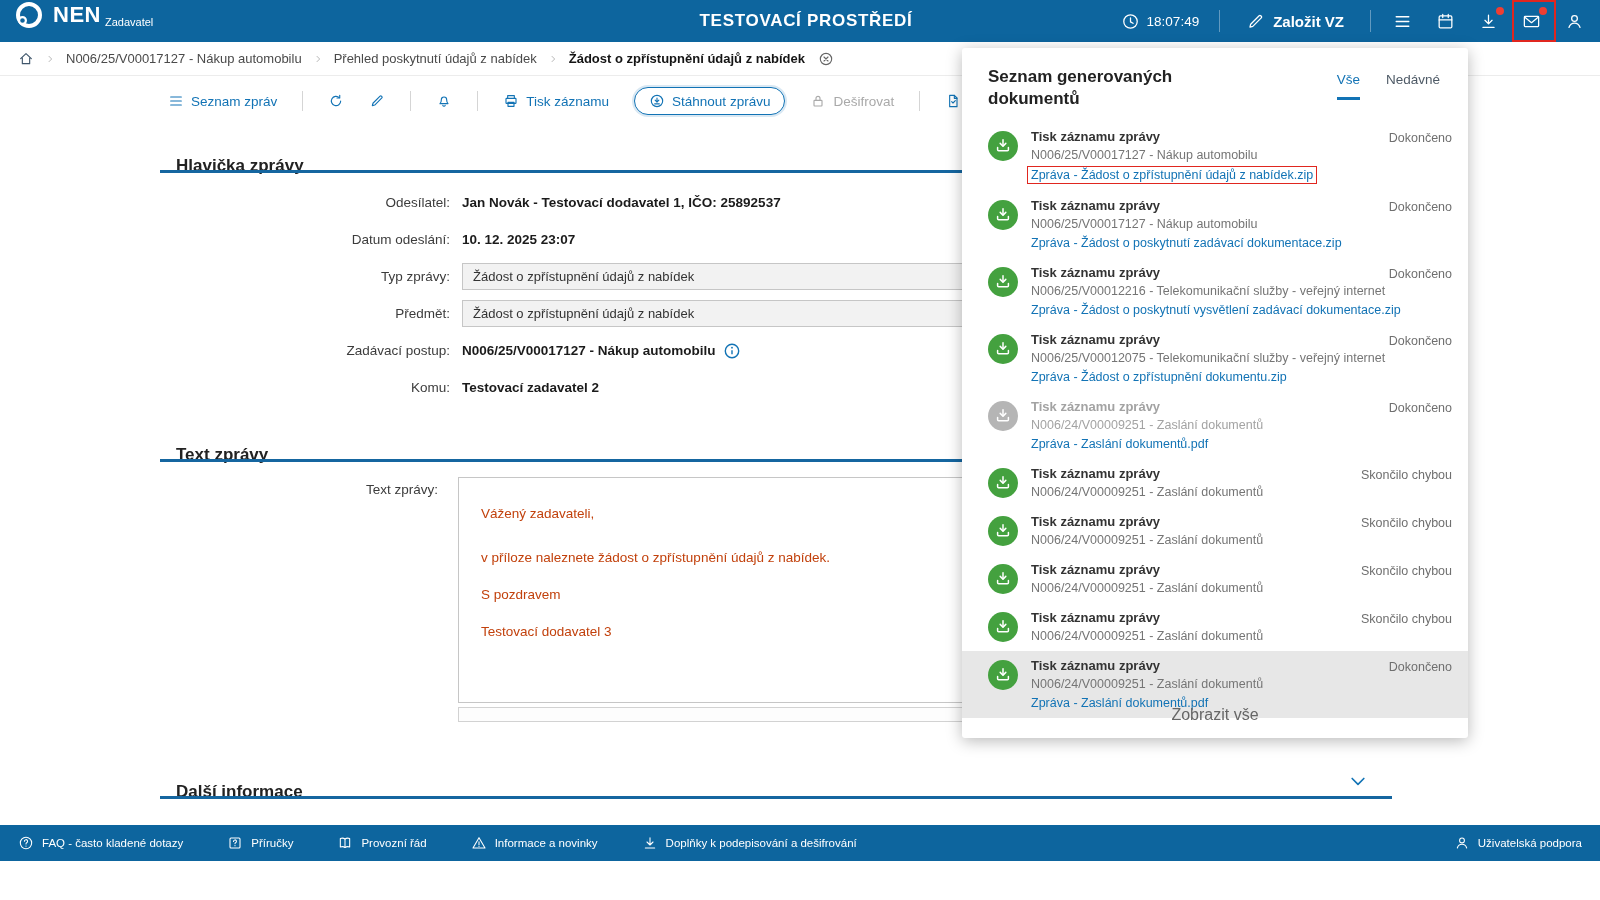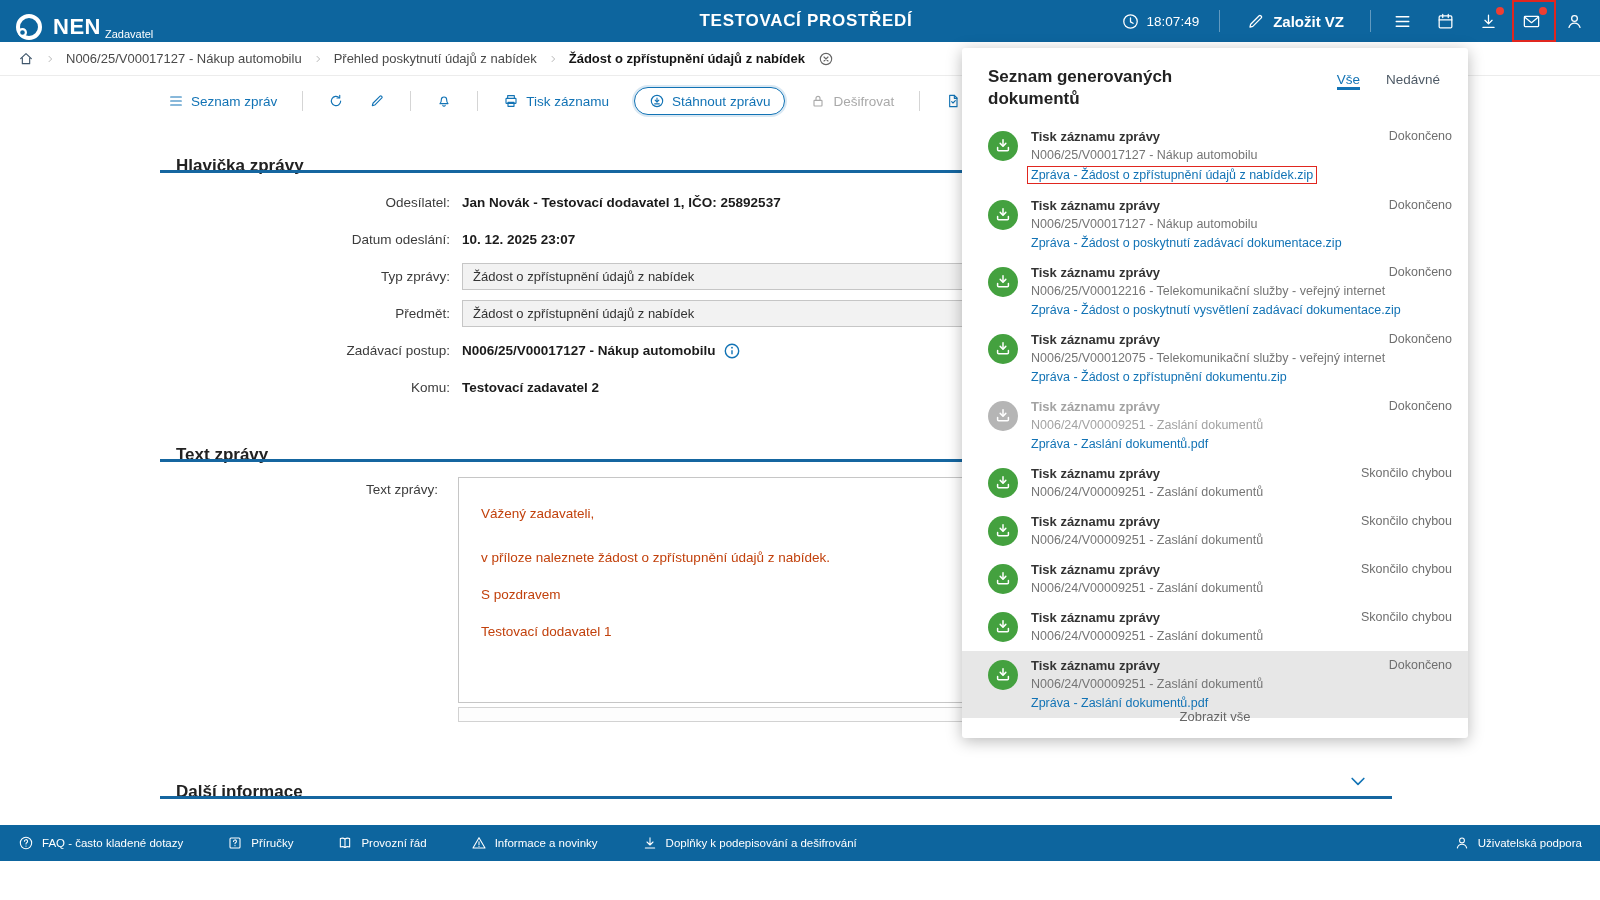--- a/index.html
+++ b/index.html
@@ -3,21 +3,21 @@
 <meta charset="utf-8">
 <style>
   html,body{margin:0;padding:0;}
   body{width:1600px;height:900px;position:relative;overflow:hidden;background:#fff;
        font-family:"Liberation Sans",sans-serif;-webkit-font-smoothing:antialiased;}
   svg{display:block;}
   .ic{width:19px;height:19px;fill:none;stroke:currentColor;stroke-width:1.6;stroke-linecap:round;stroke-linejoin:round;}
   .ic-sm{width:16px;height:16px;fill:none;stroke:currentColor;stroke-width:1.7;stroke-linecap:round;stroke-linejoin:round;}
 
   
-  .topbar{position:absolute;top:0;left:0;width:1600px;height:42px;background:#0d659e;display:flex;align-items:flex-end;z-index:40;}
+  .topbar{position:absolute;top:0;left:0;width:1600px;height:42px;background:#0d659e;display:flex;align-items:flex-start;z-index:40;}
   .brand{display:flex;align-items:center;margin-left:14px;}
   .brand-name{color:#fff;font-size:22px;font-weight:bold;letter-spacing:.5px;margin-left:9px;}
   .brand-sub{color:#fff;font-size:11px;margin-left:4px;position:relative;top:7px;}
   .top-title{position:absolute;left:0;right:0;text-align:center;color:#fff;font-size:17px;font-weight:bold;letter-spacing:.7px;line-height:42px;pointer-events:none;padding-left:12px;}
   .top-right{position:absolute;right:14px;top:0;height:42px;display:flex;align-items:center;gap:20px;color:#fff;}
   .vsep{width:1px;height:22px;background:rgba(255,255,255,.35);}
   .top-time{display:flex;align-items:center;gap:7px;font-size:13.5px;}
   .top-create{display:flex;align-items:center;gap:8px;font-size:15px;font-weight:bold;color:#fff;background:none;border:none;cursor:pointer;font-family:inherit;}
   .top-ic{position:relative;background:none;border:none;cursor:pointer;color:#fff;display:flex;align-items:center;padding:2px;}
   .badge{position:absolute;top:-3px;right:-4px;width:8px;height:8px;border-radius:50%;background:#ef3e33;}
@@ -70,38 +70,38 @@
           padding:0 18px;gap:44px;color:#fff;font-size:11.5px;z-index:10;box-sizing:border-box;}
   .ft-item{display:flex;align-items:center;gap:8px;cursor:pointer;white-space:nowrap;}
   .ft-right{margin-left:auto;display:flex;align-items:center;gap:8px;cursor:pointer;white-space:nowrap;}
   .ft-ic{width:16px;height:16px;fill:none;stroke:#fff;stroke-width:1.6;stroke-linecap:round;stroke-linejoin:round;}
 
   
   .panel{position:absolute;left:962px;top:48px;width:506px;height:690px;background:#fff;border-radius:3px;
          box-shadow:0 3px 16px rgba(0,0,0,.28);z-index:60;}
   .panel-title{position:absolute;left:26px;top:18px;width:250px;font-size:17px;font-weight:bold;color:#222;line-height:1.32;}
   .panel-tabs{position:absolute;right:28px;top:24px;display:flex;gap:26px;font-size:13.5px;}
-  .tab{cursor:pointer;}
+  .tab{cursor:pointer;padding-bottom:10px;}
   .tab-active{color:#1273b5;border-bottom:3px solid #1273b5;}
   .tab-inactive{color:#4e5a66;}
   .doc-list{position:absolute;top:74px;left:0;right:0;}
   .doc-item{display:flex;padding:7px 16px 7px 26px;gap:13px;align-items:flex-start;cursor:pointer;}
   .doc-item.highlighted{background:#e7e7e7;}
   .di-icon{width:30px;height:30px;border-radius:50%;background:#44a13f;display:flex;align-items:center;justify-content:center;flex:none;color:#fff;margin-top:2px;}
   .di-glyph{width:16px;height:16px;fill:none;stroke:#fff;stroke-width:1.5;stroke-linecap:round;stroke-linejoin:round;}
   .doc-item.inactive .di-icon{background:#b5b5b5;}
   .doc-item.inactive .di-title,.doc-item.inactive .di-sub{color:#a3a3a3;}
   .di-text{flex:1;display:flex;flex-direction:column;min-width:0;}
-  .di-row{display:flex;align-items:flex-start;}
+  .di-row{display:flex;align-items:flex-end;}
   .di-title{font-weight:bold;font-size:13px;color:#333;flex:1;line-height:16px;}
   .di-status{font-size:12.5px;color:#6f6f6f;padding-left:10px;white-space:nowrap;}
   .di-sub{font-size:12.5px;color:#757575;margin-top:2px;line-height:16px;}
   .di-link{font-size:12.5px;color:#1273b5;margin-top:3px;align-self:flex-start;cursor:pointer;line-height:16px;text-decoration:none;}
   .di-link.annotated{border:1px solid #e0261f;padding:0 3px;margin-left:-4px;}
-  .show-all{position:absolute;bottom:14px;left:0;right:0;text-align:center;color:#666;font-size:13px;cursor:pointer;}
+  .show-all{position:absolute;bottom:14px;left:0;right:0;text-align:center;color:#666;font-size:16px;cursor:pointer;}
 </style>
 </head>
 <body>
 
 <header class="topbar">
   <div class="brand">
     <span>
       <svg width="30" height="30" viewBox="0 0 30 30">
         <circle cx="15" cy="15" r="11" fill="none" stroke="#fff" stroke-width="4"></circle>
         <circle cx="8.5" cy="20.5" r="3.4" fill="#0d659e" stroke="#fff" stroke-width="2.2"></circle>
@@ -306,21 +306,21 @@
 </div>
 
 <h2 class="sec-title" style="left:176px;top:431px;">Text zprávy</h2>
 <div class="sec-line" style="top:459px;"></div>
 
 <span class="body-label">Text zprávy:</span>
 <div class="body-box">
   <p>Vážený zadavateli,</p>
   <p>v příloze naleznete žádost o zpřístupnění údajů z nabídek.</p>
   <p>S pozdravem</p>
-  <p>Testovací dodavatel 1</p>
+  <p>Testovací dodavatel 3</p>
 </div>
 <div class="body-scroll"></div>
 
 <h2 class="sec-title" style="left:176px;top:768px;">Další informace</h2>
 <button class="more-chevron">
   <svg width="20" height="20" viewBox="0 0 24 24" fill="none" stroke="currentColor" stroke-width="2" stroke-linecap="round" stroke-linejoin="round">
       <path d="M5 9l7 7 7-7"></path>
     </svg>
 </button>
 <div class="sec-line" style="top:796px;"></div>

